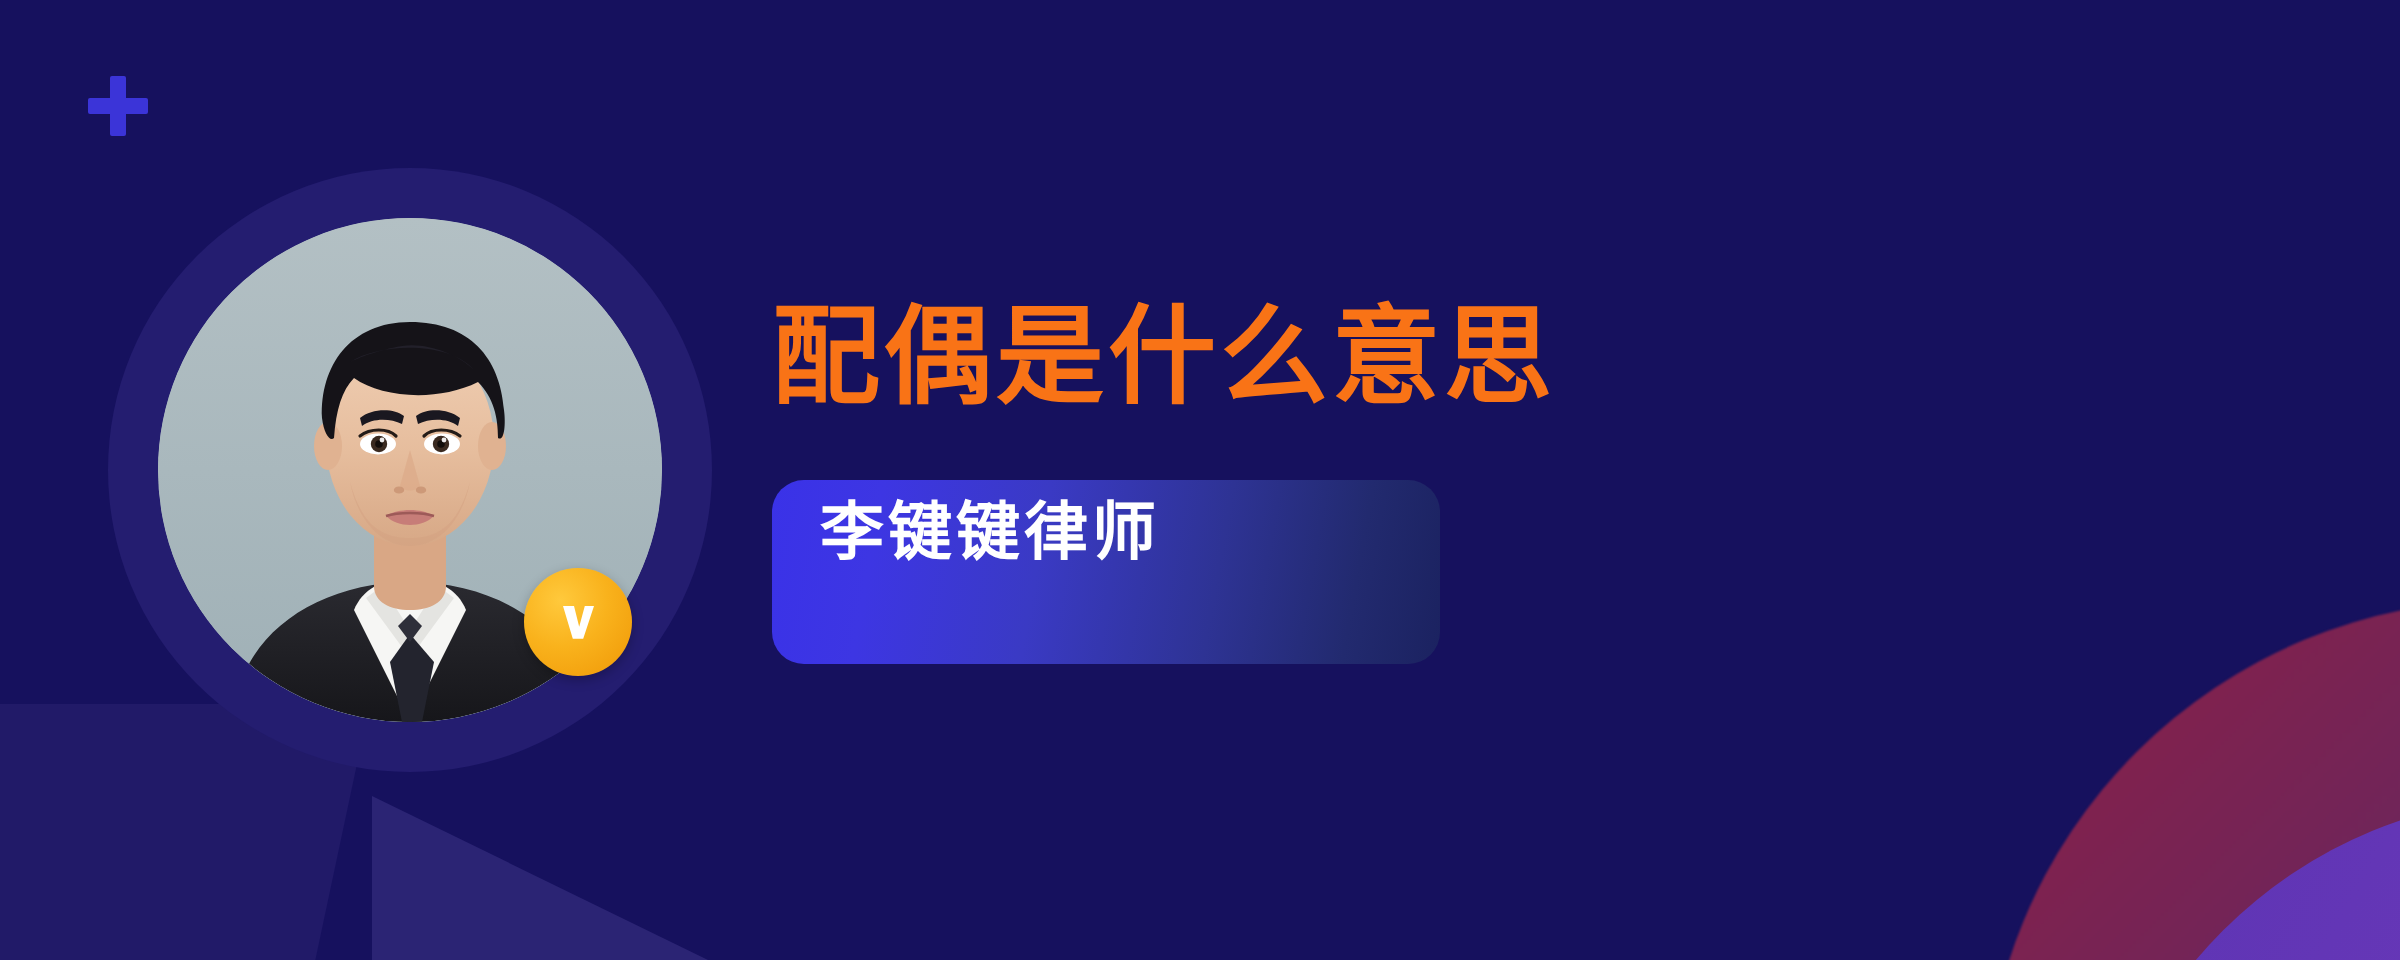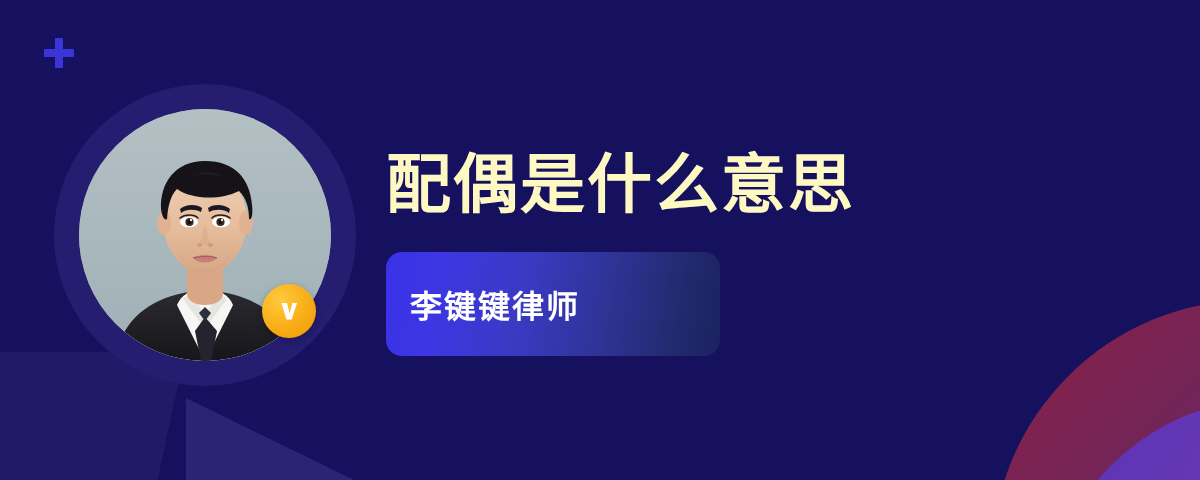--- a/index.html
+++ b/index.html
@@ -146,34 +146,33 @@
   
   .content {
     position: absolute;
     left: 386px;
     top: 150px;
     width: 760px;
   }
 
   .page-title {
     margin: 0;
-    font-size: 65px;
+    font-size: 54px;
     line-height: 1.08;
     font-weight: 700;
-    color: #fef9c3;
+    color: #f97316;
     letter-spacing: 2px;
     white-space: nowrap;
   }
 
   .author-badge {
     margin-top: 32px;
     display: inline-flex;
-    align-items: center;
     box-sizing: border-box;
-    height: 104px;
+    height: 92px;
     min-width: 334px;
     padding: 0 34px 0 24px;
     border-radius: 16px;
     background: linear-gradient(100deg, #3a32e8 0%, #3d36e3 16%, #3a3ac4 40%, #2e3394 66%, #222a6f 86%, #1b2260 100%);
   }
   .author-name {
     font-size: 32px;
     font-weight: 700;
     color: #ffffff;
     letter-spacing: 2px;

